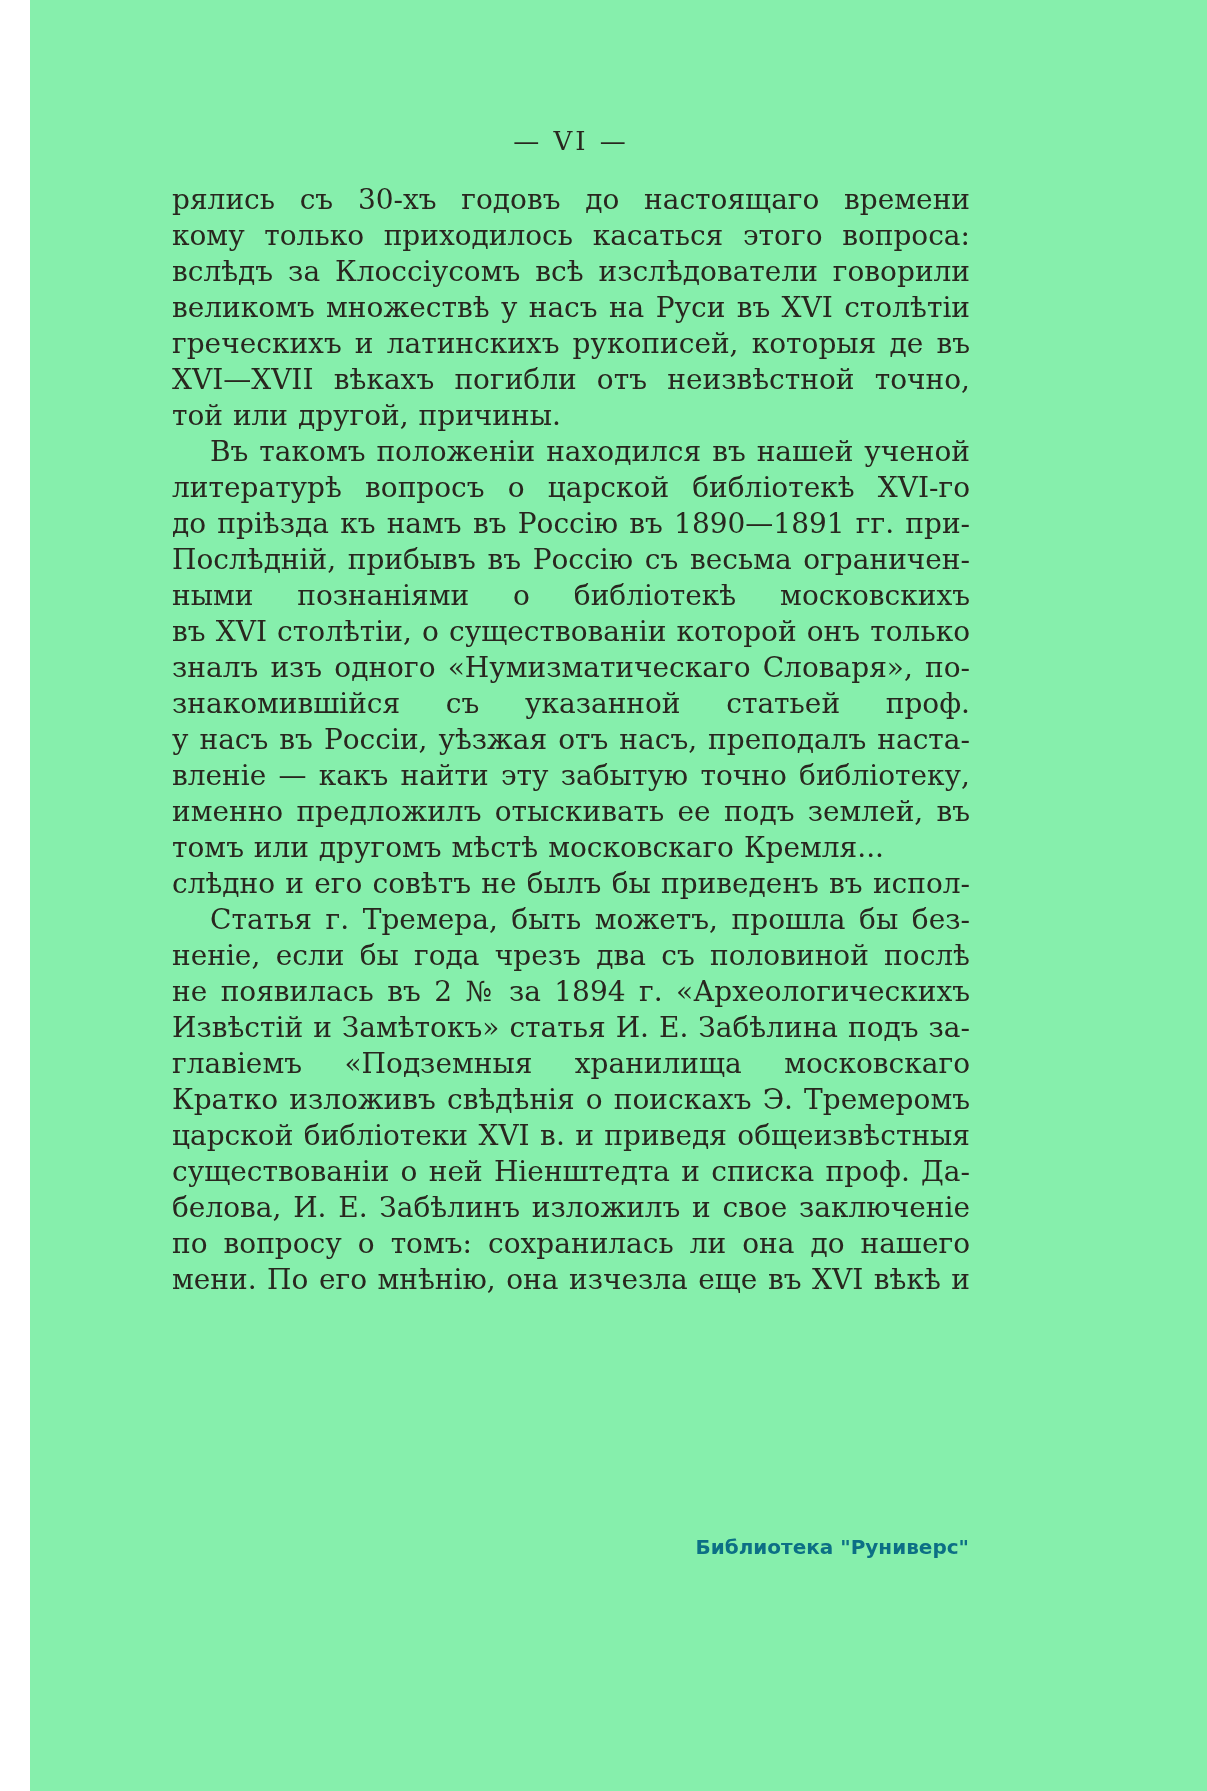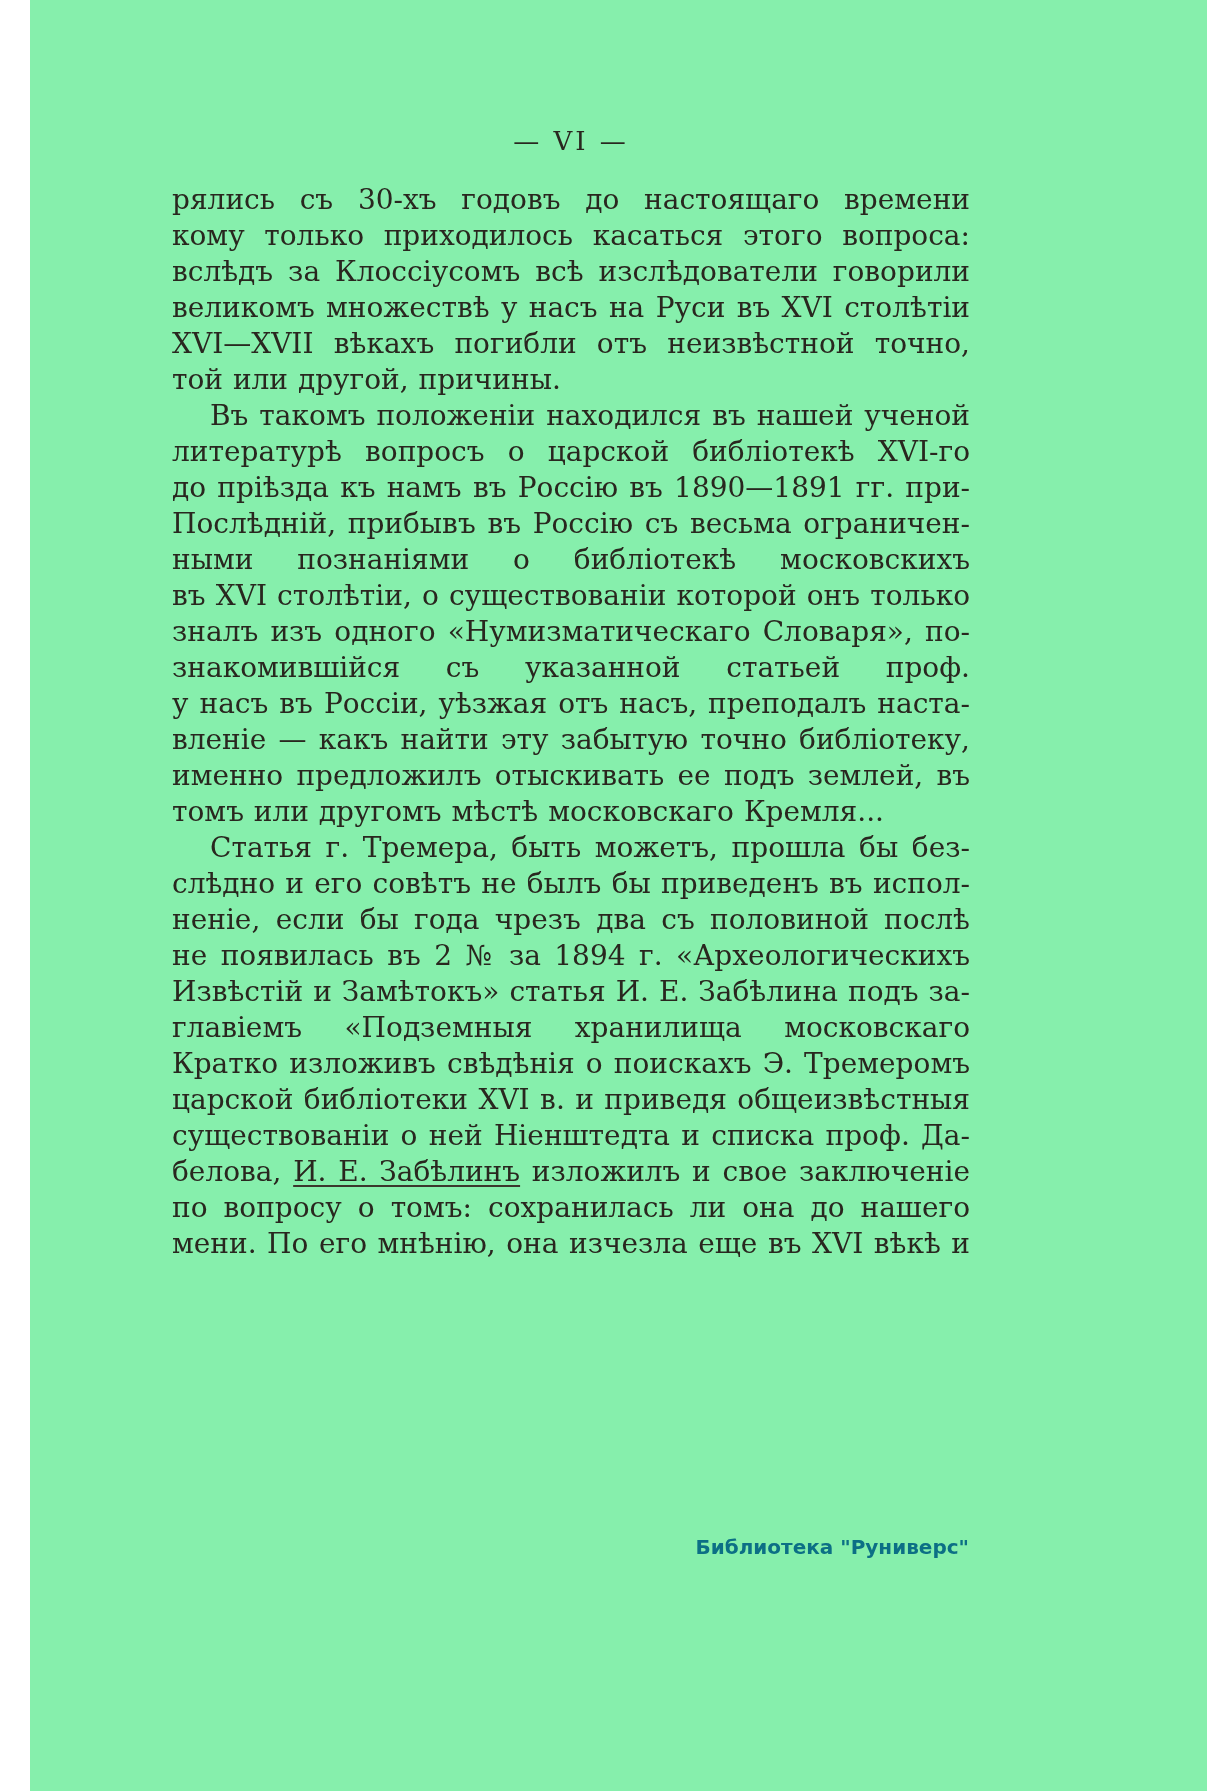--- a/index.html
+++ b/index.html
@@ -37,21 +37,20 @@
     text-align-last: justify;
     word-spacing: 1px;
   }
   .line.no-justify {
     text-align-last: left;
   }
   .line.indent {
     padding-left: 38px;
   }
   .underlined {
-    text-decoration: underline;
     text-decoration-thickness: 2px;
     text-underline-offset: 4px;
     text-decoration-color: #3a372c;
   }
   .watermark {
     position: absolute;
     top: 1535px;
     right: 268px;
     font-family: "DejaVu Sans", "Liberation Sans", sans-serif;
     font-weight: bold;
@@ -64,40 +63,41 @@
 
 <div class="page">
   <div class="page-number">— VI —</div>
 
   <div class="text-block">
       <div class="paragraph">
         <div class="line"><span>рялись съ 30-хъ годовъ до настоящаго времени всѣми,</span></div>
         <div class="line"><span>кому только приходилось касаться этого вопроса:</span></div>
         <div class="line"><span>вслѣдъ за Клоссіусомъ всѣ изслѣдователи говорили о</span></div>
         <div class="line"><span>великомъ множествѣ у насъ на Руси въ XVI столѣтіи</span></div>
+        <div class="line"><span>греческихъ и латинскихъ рукописей, которыя де въ</span></div>
         <div class="line"><span>XVI—XVII вѣкахъ погибли отъ неизвѣстной точно,</span></div>
         <div class="line no-justify"><span>той или другой, причины.</span></div>
       </div>
       <div class="paragraph">
         <div class="line indent"><span>Въ такомъ положеніи находился въ нашей ученой</span></div>
         <div class="line"><span>литературѣ вопросъ о царской библіотекѣ XVI-го вѣка</span></div>
         <div class="line"><span>до пріѣзда къ намъ въ Россію въ 1890—1891 гг. при-</span></div>
         <div class="line"><span>Послѣдній, прибывъ въ Россію съ весьма ограничен-</span></div>
         <div class="line"><span>ными познаніями о библіотекѣ московскихъ государей</span></div>
         <div class="line"><span>въ XVI столѣтіи, о существованіи которой онъ только</span></div>
         <div class="line"><span>зналъ изъ одного «Нумизматическаго Словаря», по-</span></div>
         <div class="line"><span>знакомившійся съ указанной статьей проф. Клоссіуса</span></div>
         <div class="line"><span>у насъ въ Россіи, уѣзжая отъ насъ, преподалъ наста-</span></div>
         <div class="line"><span>вленіе — какъ найти эту забытую точно библіотеку,</span></div>
         <div class="line"><span>именно предложилъ отыскивать ее подъ землей, въ</span></div>
         <div class="line no-justify"><span>томъ или другомъ мѣстѣ московскаго Кремля...</span></div>
       </div>
       <div class="paragraph">
+        <div class="line"><span>слѣдно и его совѣтъ не былъ бы приведенъ въ испол-</span></div>
         <div class="line indent"><span>Статья г. Тремера, быть можетъ, прошла бы без-</span></div>
-        <div class="line"><span>слѣдно и его совѣтъ не былъ бы приведенъ въ испол-</span></div>
         <div class="line"><span>неніе, если бы года чрезъ два съ половиной послѣ нея</span></div>
         <div class="line"><span>не появилась въ 2 № за 1894 г. «Археологическихъ</span></div>
         <div class="line"><span>Извѣстій и Замѣтокъ» статья И. Е. Забѣлина подъ за-</span></div>
         <div class="line"><span>главіемъ «Подземныя хранилища московскаго Кремля».</span></div>
         <div class="line"><span>Кратко изложивъ свѣдѣнія о поискахъ Э. Тремеромъ</span></div>
         <div class="line"><span>царской библіотеки XVI в. и приведя общеизвѣстныя</span></div>
         <div class="line"><span>существованіи о ней Ніенштедта и списка проф. Да-</span></div>
         <div class="line"><span>белова, </span><span class="underlined">И. Е. Забѣлинъ</span><span> изложилъ и свое заключеніе</span></div>
         <div class="line"><span>по вопросу о томъ: сохранилась ли она до нашего вре-</span></div>
         <div class="line"><span>мени. По его мнѣнію, она изчезла еще въ XVI вѣкѣ и вѣ-</span></div>

